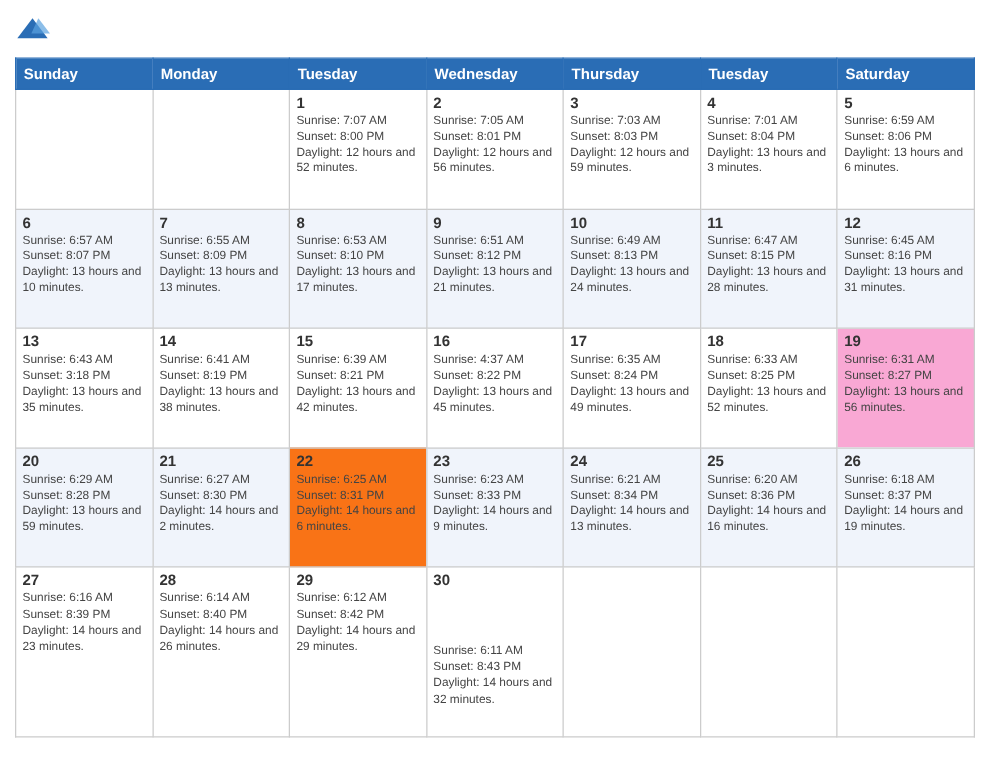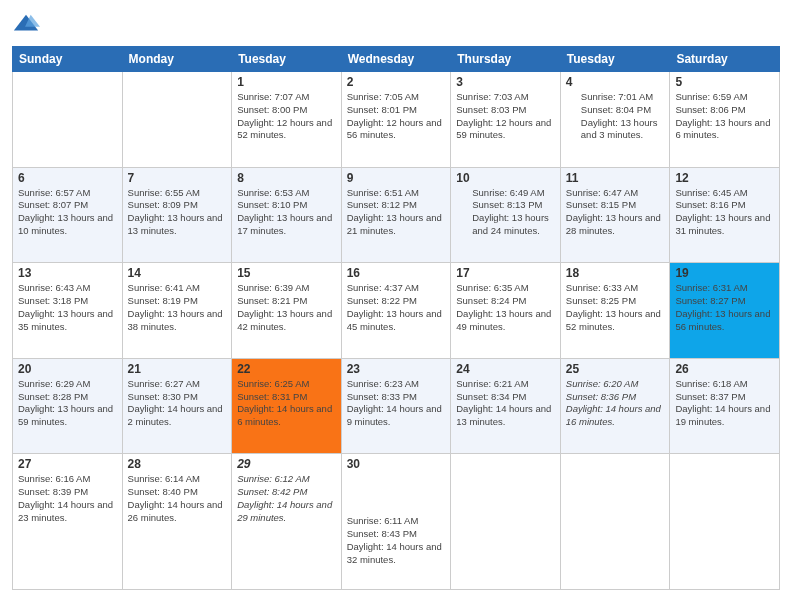--- a/index.html
+++ b/index.html
@@ -152,21 +152,21 @@
 Daylight: 12 hours and 56 minutes.</div>
           </td>
           <td style="background: rgb(255, 255, 255);">
             <span class="day-num">3</span>
             <div class="day-info" style="white-space: pre-line;">Sunrise: 7:03 AM
 Sunset: 8:03 PM
 Daylight: 12 hours and 59 minutes.</div>
           </td>
           <td style="background: rgb(255, 255, 255);">
             <span class="day-num">4</span>
-            <div class="day-info" style="white-space: pre-line; margin-left: 15px;">Sunrise: 7:01 AM
+            <div class="day-info" style="white-space: pre-line;">Sunrise: 7:01 AM
 Sunset: 8:04 PM
 Daylight: 13 hours and 3 minutes.</div>
           </td>
           <td style="background: rgb(255, 255, 255);">
             <span class="day-num">5</span>
             <div class="day-info" style="white-space: pre-line;">Sunrise: 6:59 AM
 Sunset: 8:06 PM
 Daylight: 13 hours and 6 minutes.</div>
           </td>
         </tr>
@@ -190,21 +190,21 @@
 Daylight: 13 hours and 17 minutes.</div>
           </td>
           <td style="background: rgb(240, 244, 251);">
             <span class="day-num">9</span>
             <div class="day-info" style="white-space: pre-line;">Sunrise: 6:51 AM
 Sunset: 8:12 PM
 Daylight: 13 hours and 21 minutes.</div>
           </td>
           <td style="background: rgb(240, 244, 251);">
             <span class="day-num">10</span>
-            <div class="day-info" style="white-space: pre-line; margin-left: 16px;">Sunrise: 6:49 AM
+            <div class="day-info" style="white-space: pre-line;">Sunrise: 6:49 AM
 Sunset: 8:13 PM
 Daylight: 13 hours and 24 minutes.</div>
           </td>
           <td style="background: rgb(240, 244, 251); margin-top: 44px;">
             <span class="day-num">11</span>
             <div class="day-info" style="white-space: pre-line;">Sunrise: 6:47 AM
 Sunset: 8:15 PM
 Daylight: 13 hours and 28 minutes.</div>
           </td>
           <td style="background: rgb(240, 244, 251);">
@@ -244,21 +244,21 @@
             <div class="day-info" style="white-space: pre-line;">Sunrise: 6:35 AM
 Sunset: 8:24 PM
 Daylight: 13 hours and 49 minutes.</div>
           </td>
           <td style="background: rgb(255, 255, 255);">
             <span class="day-num">18</span>
             <div class="day-info" style="white-space: pre-line;">Sunrise: 6:33 AM
 Sunset: 8:25 PM
 Daylight: 13 hours and 52 minutes.</div>
           </td>
-          <td style="background: #0ea5e9;">
+          <td style="background: #f9a8d4;">
             <span class="day-num">19</span>
             <div class="day-info" style="white-space: pre-line;">Sunrise: 6:31 AM
 Sunset: 8:27 PM
 Daylight: 13 hours and 56 minutes.</div>
           </td>
         </tr>
         <tr>
           <td style="background: rgb(240, 244, 251);">
             <span class="day-num">20</span>
             <div class="day-info" style="white-space: pre-line;">Sunrise: 6:29 AM
@@ -284,21 +284,21 @@
 Daylight: 14 hours and 9 minutes.</div>
           </td>
           <td style="background: rgb(240, 244, 251);">
             <span class="day-num">24</span>
             <div class="day-info" style="white-space: pre-line;">Sunrise: 6:21 AM
 Sunset: 8:34 PM
 Daylight: 14 hours and 13 minutes.</div>
           </td>
           <td style="background: rgb(240, 244, 251);">
             <span class="day-num">25</span>
-            <div class="day-info" style="white-space: pre-line; font-style: italic;">Sunrise: 6:20 AM
+            <div class="day-info" style="white-space: pre-line;">Sunrise: 6:20 AM
 Sunset: 8:36 PM
 Daylight: 14 hours and 16 minutes.</div>
           </td>
           <td style="background: rgb(240, 244, 251);">
             <span class="day-num">26</span>
             <div class="day-info" style="white-space: pre-line;">Sunrise: 6:18 AM
 Sunset: 8:37 PM
 Daylight: 14 hours and 19 minutes.</div>
           </td>
         </tr>
@@ -308,21 +308,21 @@
             <div class="day-info" style="white-space: pre-line;">Sunrise: 6:16 AM
 Sunset: 8:39 PM
 Daylight: 14 hours and 23 minutes.</div>
           </td>
           <td style="background: rgb(255, 255, 255);">
             <span class="day-num">28</span>
             <div class="day-info" style="white-space: pre-line;">Sunrise: 6:14 AM
 Sunset: 8:40 PM
 Daylight: 14 hours and 26 minutes.</div>
           </td>
-          <td style="background: rgb(255, 255, 255); font-style: italic;">
+          <td style="background: rgb(255, 255, 255);">
             <span class="day-num">29</span>
             <div class="day-info" style="white-space: pre-line;">Sunrise: 6:12 AM
 Sunset: 8:42 PM
 Daylight: 14 hours and 29 minutes.</div>
           </td>
           <td style="background: rgb(255, 255, 255); border-radius: 26px;">
             <span class="day-num">30</span>
             <div class="day-info" style="white-space: pre-line; margin-top: 44px;">Sunrise: 6:11 AM
 Sunset: 8:43 PM
 Daylight: 14 hours and 32 minutes.</div>

